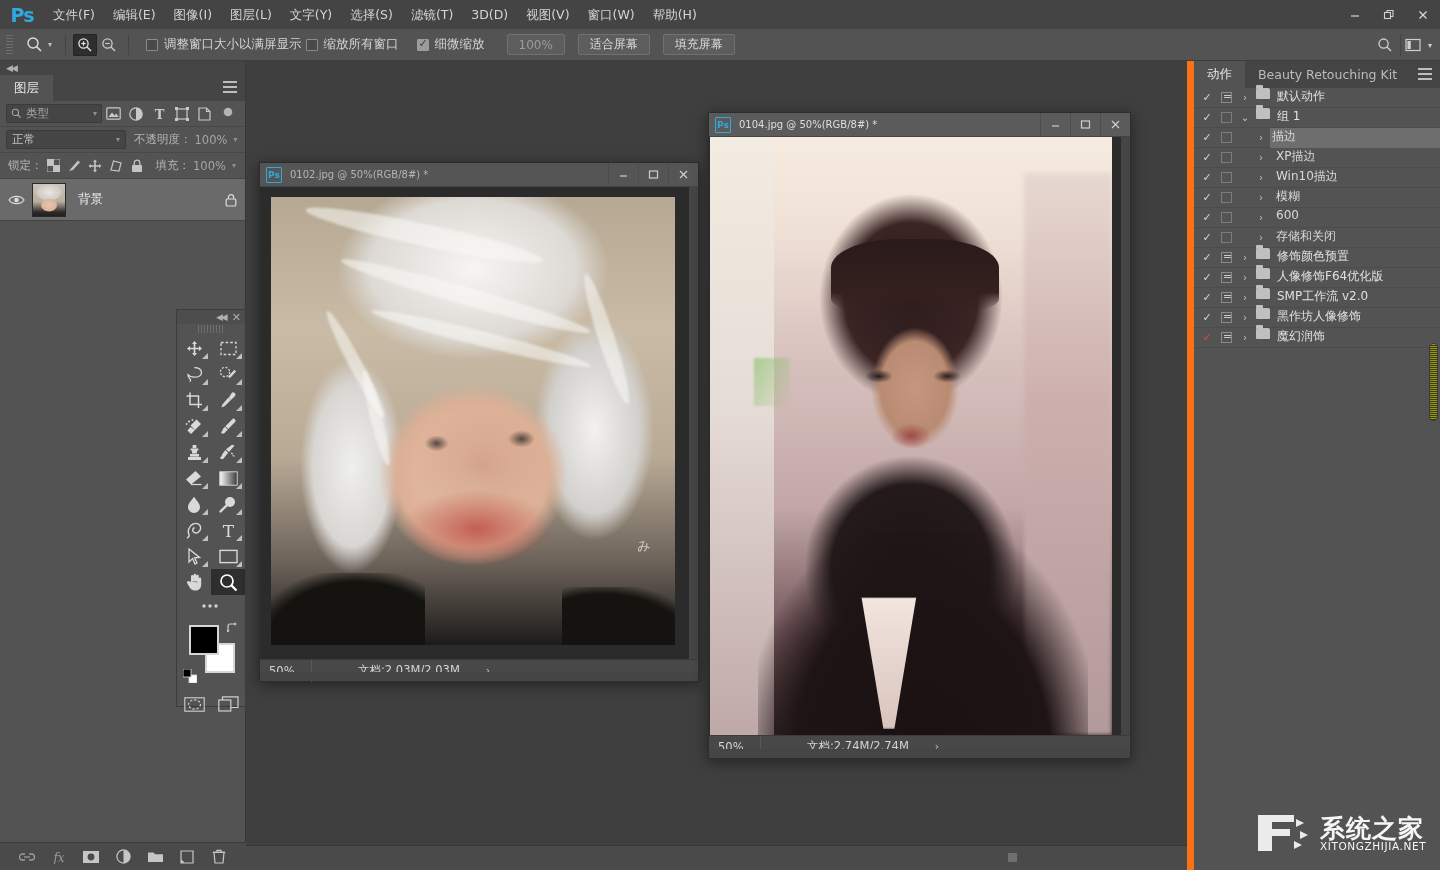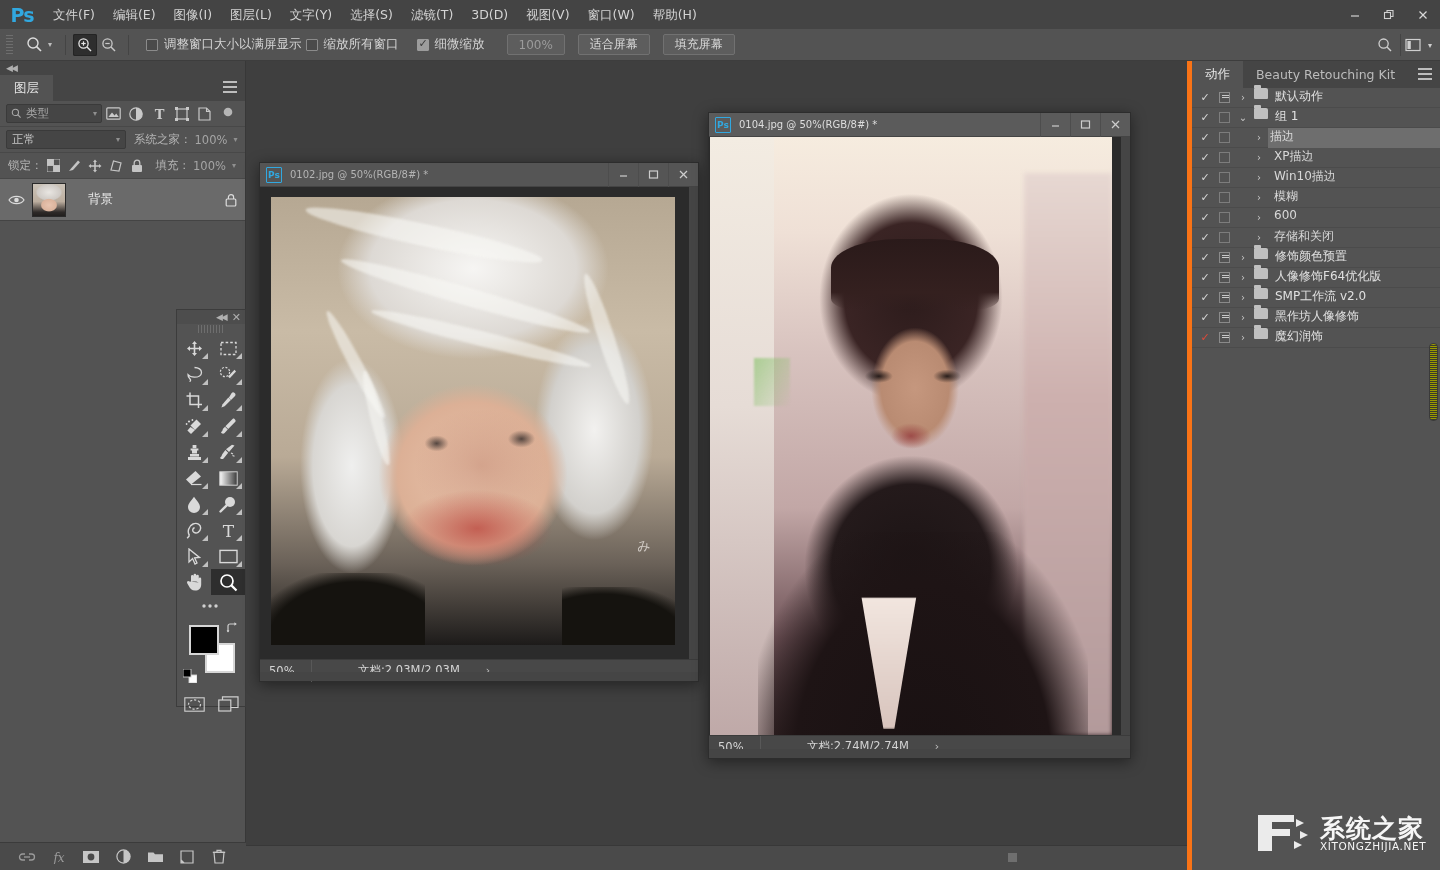--- a/index.html
+++ b/index.html
@@ -146,21 +146,21 @@
     width: 34px; height: 34px; border: 1px solid #2a2a2a; overflow: hidden; flex: none;
     background: #b9a89a;
   }
   .thumb-img {
     width: 100%; height: 100%;
     background:
       radial-gradient(ellipse 38% 30% at 50% 66%, #e8c5b0 0%, #dbb49d 60%, rgba(0,0,0,0) 70%),
       radial-gradient(ellipse 52% 34% at 50% 26%, #e9e6e2 0%, #cfcac5 70%, rgba(0,0,0,0) 80%),
       linear-gradient(to bottom, #cbc3b8 0%, #bcae9f 55%, #2e2a28 88%, #221f1e 100%);
   }
-  .layer-name { margin-left: 22px; font-size: 12.5px; color: #e8e8e8; }
+  .layer-name { margin-left: 12px; font-size: 12.5px; color: #e8e8e8; }
   .layer-lock { margin-left: auto; }
   .layers-footer {
     position: absolute; left: 0; bottom: 0; width: 246px; height: 28px;
     background: #4a4a4a; border-top: 1px solid #3b3b3b;
     display: flex; align-items: center; justify-content: center; gap: 12px;
   }
   .lf-ico { width: 20px; height: 20px; display: flex; align-items: center; justify-content: center; }
 
   
   .toolbar {
@@ -311,21 +311,21 @@
   }
   .art2 .green {
     position: absolute; left: 11%; top: 37%; width: 9%; height: 8%;
     background: linear-gradient(120deg, rgba(120,190,90,0.55), rgba(120,190,90,0));
     filter: blur(1px);
   }
 
   
   .right-panel {
     position: absolute; right: 0; top: 61px; width: 253px; height: 809px;
-    background: #535353; border-left: 5px solid #f97316;
+    background: #535353; border-left: 7px solid #f97316;
   }
   .rp-tabs { height: 27px; background: #454545; display: flex; position: relative; }
   .rp-tab { padding: 0 13px; display: flex; align-items: center; font-size: 12.5px; color: #bcbcbc; }
   .rp-tab.active { background: #535353; color: #e6e6e6; }
   .arow {
     height: 20px; display: flex; align-items: center; border-bottom: 1px solid #4b4b4b;
     padding-left: 4px; position: relative;
   }
   .arow.sel-row .a-name-box { background: #6e6e6e; }
   .a-check { width: 18px; display: flex; align-items: center; justify-content: center; font-size: 11px; color: #d8d8d8; }
@@ -541,21 +541,21 @@
               <circle cx="6" cy="5" r="4.3" fill="#b5b5b5"></circle>
             </svg>
         </div>
       </div>
 
       <div class="lrow">
         <div class="blend-box">
           <span>正常</span>
           <span class="cr">▾</span>
         </div>
-        <span class="lbl">系统之家：</span>
+        <span class="lbl">不透明度：</span>
         <div class="numfield">100%</div>
         <span class="numcaret">▾</span>
       </div>
 
       <div class="lrow">
         <span class="lbl" style="margin-left:2px">锁定：</span>
         <div class="lockico">
           <svg width="13" height="13" viewBox="0 0 13 13">
               <rect x="0" y="0" width="6.5" height="6.5" fill="#c4c4c4"></rect>
               <rect x="6.5" y="6.5" width="6.5" height="6.5" fill="#c4c4c4"></rect>

